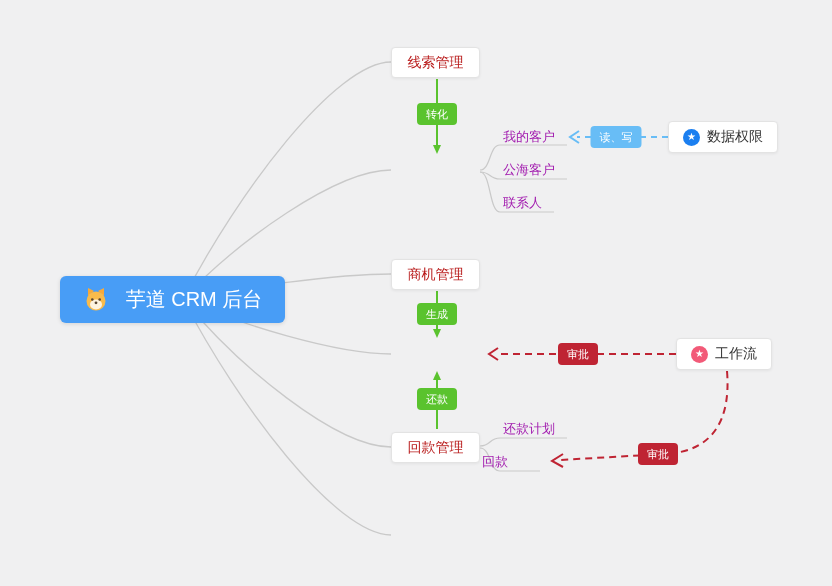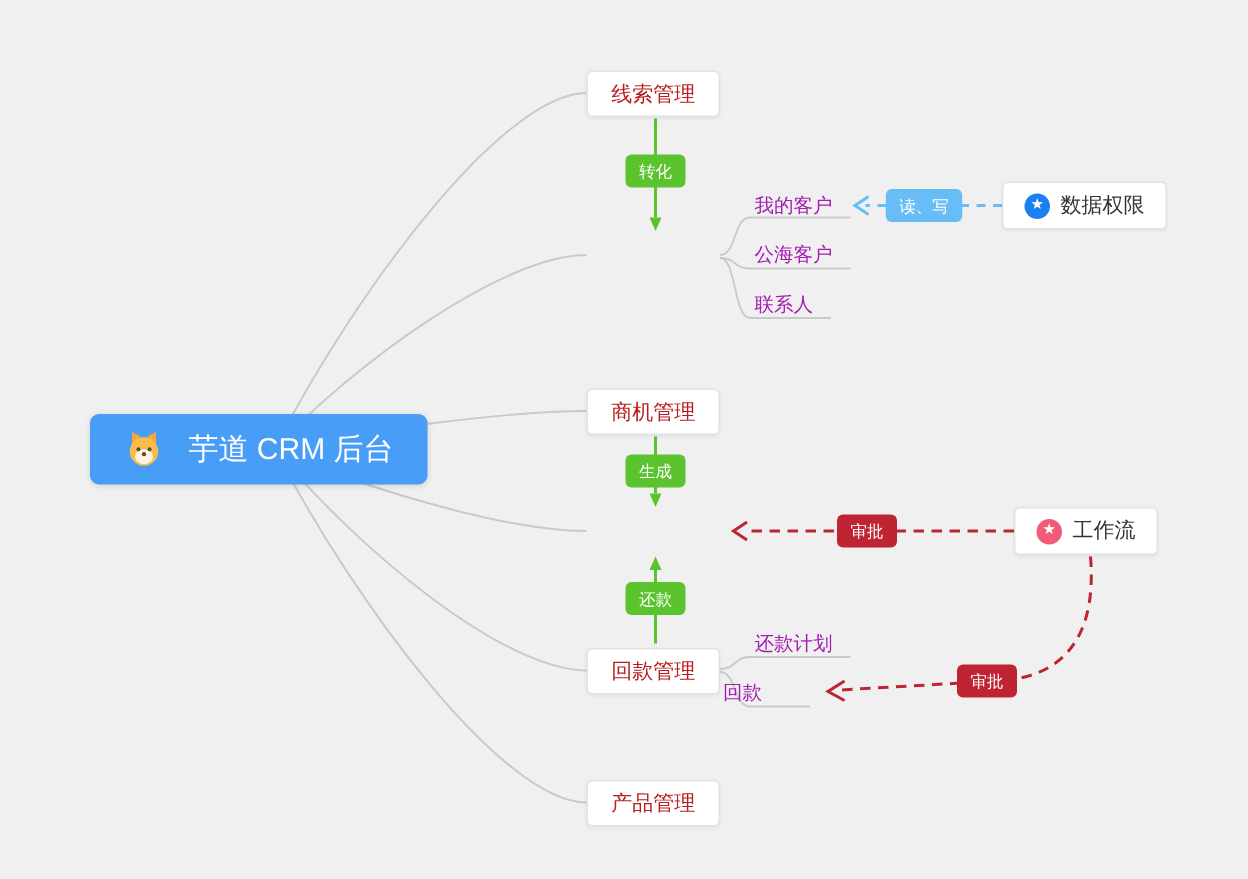--- a/index.html
+++ b/index.html
@@ -111,23 +111,20 @@
 
   <div class="node" style="left:391px;top:47px">
       <span>线索管理</span>
     </div>
   <div class="node" style="left:391px;top:259px">
       <span>商机管理</span>
     </div>
   <div class="node" style="left:391px;top:432px">
       <span>回款管理</span>
     </div>
-  <div class="node" style="left:391px;top:520px">
-      <span>产品管理</span>
-    </div>
 
   <div class="sub-label" style="left:503px;top:128px">我的客户</div>
   <div class="sub-label" style="left:503px;top:161px">公海客户</div>
   <div class="sub-label" style="left:503px;top:194px">联系人</div>
 
   <div class="sub-label" style="left:503px;top:420px">还款计划</div>
   <div class="sub-label" style="left:482px;top:453px">回款</div>
 
   <div class="badge green" style="left:437px;top:114px">转化</div>
   <div class="badge green" style="left:437px;top:314px">生成</div>

